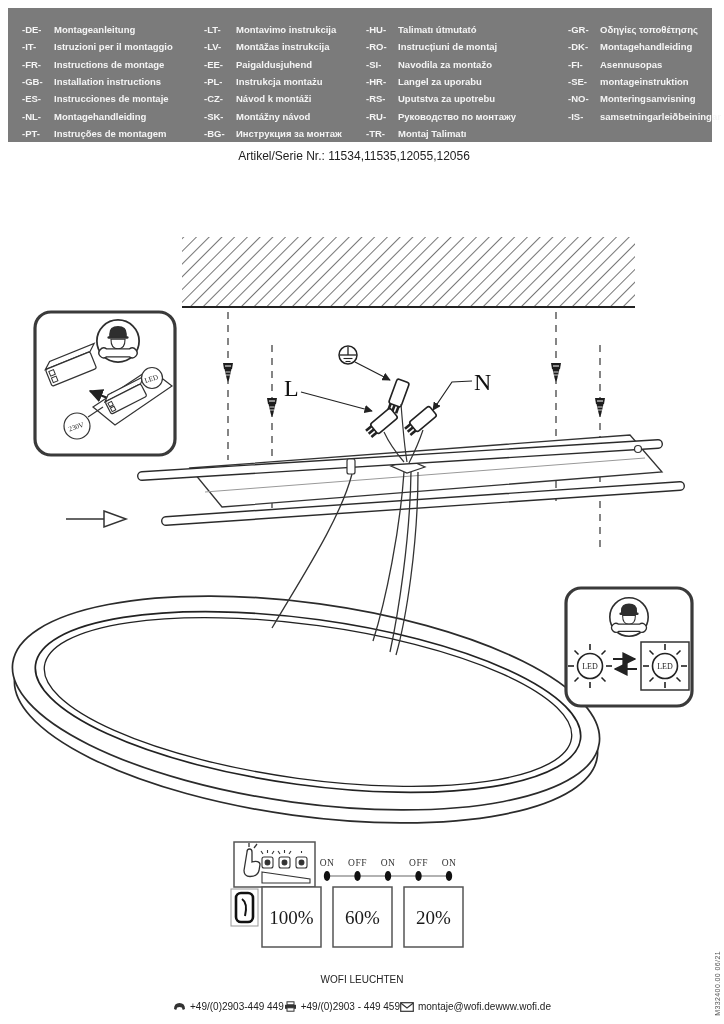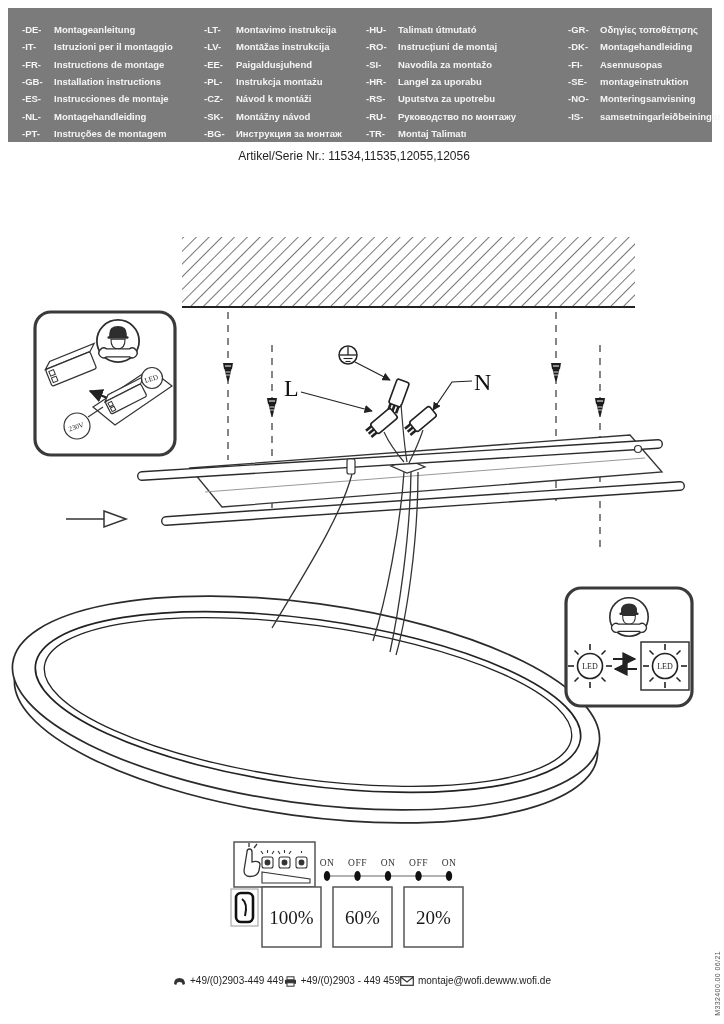--- a/index.html
+++ b/index.html
@@ -13,21 +13,21 @@
   .lang-code{width:32px;flex:0 0 32px;font-size:9.5px;font-weight:bold;color:#f5f5f5;}
   .lang-label{font-size:9.5px;font-weight:bold;color:#f5f5f5;white-space:nowrap;}
   
   .article-line{position:absolute;left:0;top:149px;width:708px;text-align:center;
                 font-size:12px;color:#222;}
   
   .diagram-svg{position:absolute;left:0;top:0;width:724px;height:1024px;z-index:1;}
   
   .footer{position:absolute;left:0;top:974px;width:724px;text-align:center;z-index:2;
           font-size:10px;line-height:12.5px;color:#222;}
-  .footer-contacts{display:flex;justify-content:center;align-items:center;margin-top:1px;}
+  .footer-contacts{display:flex;justify-content:center;align-items:center;margin-top:14px;}
   .footer-contacts .item{display:flex;align-items:center;gap:4px;}
   .doc-code{position:absolute;right:3px;bottom:8px;writing-mode:vertical-rl;
             transform:rotate(180deg);font-size:7px;color:#555;letter-spacing:.4px;z-index:2;}
   svg text{font-family:"Liberation Serif",serif;}
 </style>
 </head>
 <body>
 
 <div class="page">
 
@@ -359,20 +359,21 @@
       <rect x="262" y="887" width="59" height="60" fill="#fff" stroke="#555" stroke-width="1.5"></rect>
       <rect x="333" y="887" width="59" height="60" fill="#fff" stroke="#555" stroke-width="1.5"></rect>
       <rect x="404" y="887" width="59" height="60" fill="#fff" stroke="#555" stroke-width="1.5"></rect>
       <text x="291.5" y="924" text-anchor="middle" font-size="19" fill="#1a1a1a">100%</text>
       <text x="362.5" y="924" text-anchor="middle" font-size="19" fill="#1a1a1a">60%</text>
       <text x="433.5" y="924" text-anchor="middle" font-size="19" fill="#1a1a1a">20%</text>
     </g>
   </svg>
 
   <div class="footer">
+    <div>WOFI LEUCHTEN</div>
     <div class="footer-contacts">
       <span class="item">
         <svg width="13" height="11" viewBox="0 0 13 11">
             <path d="M1,8 Q1,2 6.5,2 Q12,2 12,8 L9.8,9 8.8,6.6 Q6.5,5.6 4.2,6.6 L3.2,9 Z" fill="#333"></path>
           </svg>
         <span>+49/(0)2903-449 449</span>
       </span>
       <span class="item">
         <svg width="13" height="11" viewBox="0 0 13 11">
             <rect x="3" y="0.8" width="7" height="3" fill="none" stroke="#333" stroke-width="1"></rect>

